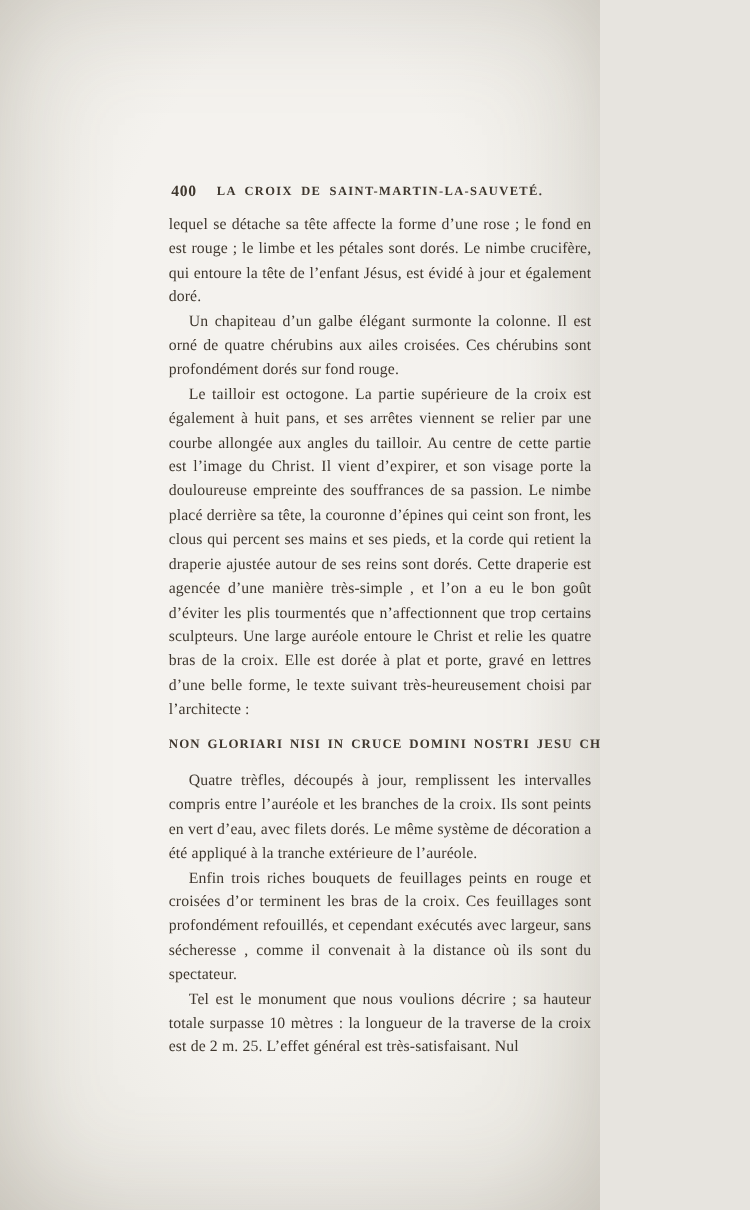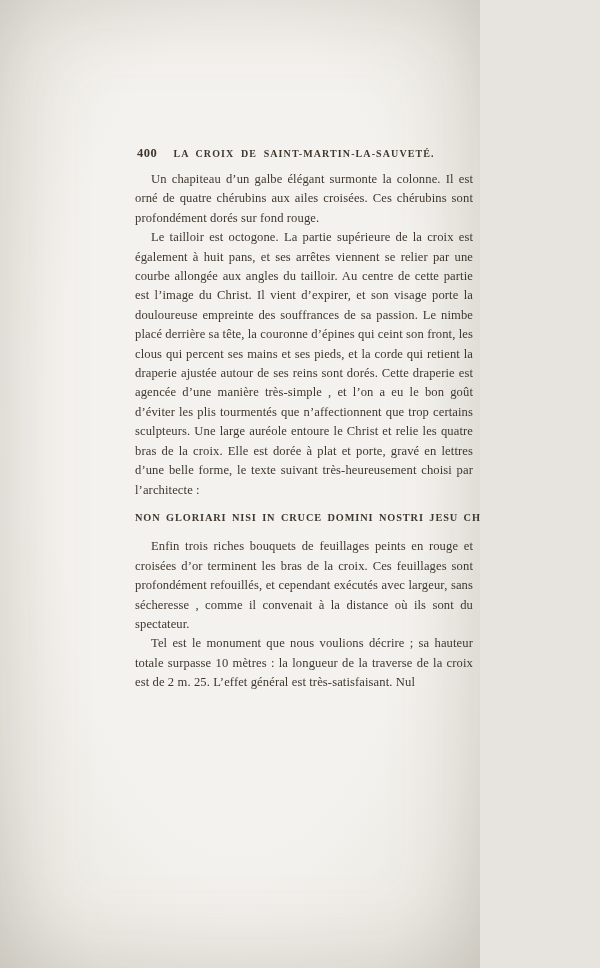--- a/index.html
+++ b/index.html
@@ -70,27 +70,29 @@
 <body>
 
 <div class="scan">
   <div class="text-block">
 
     <div class="page-header">
       <span class="pagenum">400</span>
       <span class="running-title">LA CROIX DE SAINT-MARTIN-LA-SAUVETÉ.</span>
     </div>
 
+    <p class="noindent">lequel se détache sa tête affecte la forme d’une rose ; le fond en est rouge ; le limbe et les pétales sont dorés. Le nimbe crucifère, qui entoure la tête de l’enfant Jésus, est évidé à jour et également doré.</p>
 
     <p>Un chapiteau d’un galbe élégant surmonte la colonne. Il est orné de quatre chérubins aux ailes croisées. Ces chérubins sont profondément dorés sur fond rouge.</p>
 
     <p>Le tailloir est octogone. La partie supérieure de la croix est également à huit pans, et ses arrêtes viennent se relier par une courbe allongée aux angles du tailloir. Au centre de cette partie est l’image du Christ. Il vient d’expirer, et son visage porte la douloureuse empreinte des souffrances de sa passion. Le nimbe placé derrière sa tête, la couronne d’épines qui ceint son front, les clous qui percent ses mains et ses pieds, et la corde qui retient la draperie ajustée autour de ses reins sont dorés. Cette draperie est agencée d’une manière très-simple , et l’on a eu le bon goût d’éviter les plis tourmentés que n’affectionnent que trop certains sculpteurs. Une large auréole entoure le Christ et relie les quatre bras de la croix. Elle est dorée à plat et porte, gravé en lettres d’une belle forme, le texte suivant très-heureusement choisi par l’architecte :</p>
 
     <p class="latin">NON GLORIARI NISI IN CRUCE DOMINI NOSTRI JESU CHRISTI.</p>
 
 
+    <p>Quatre trèfles, découpés à jour, remplissent les intervalles compris entre l’auréole et les branches de la croix. Ils sont peints en vert d’eau, avec filets dorés. Le même système de décoration a été appliqué à la tranche extérieure de l’auréole.</p>
 
     <p>Enfin trois riches bouquets de feuillages peints en rouge et croisées d’or terminent les bras de la croix. Ces feuillages sont profondément refouillés, et cependant exécutés avec largeur, sans sécheresse , comme il convenait à la distance où ils sont du spectateur.</p>
 
     <p>Tel est le monument que nous voulions décrire ; sa hauteur totale surpasse 10 mètres : la longueur de la traverse de la croix est de 2 m. 25. L’effet général est très-satisfaisant. Nul</p>
 
   </div>
 </div>
 
 </body></html>

